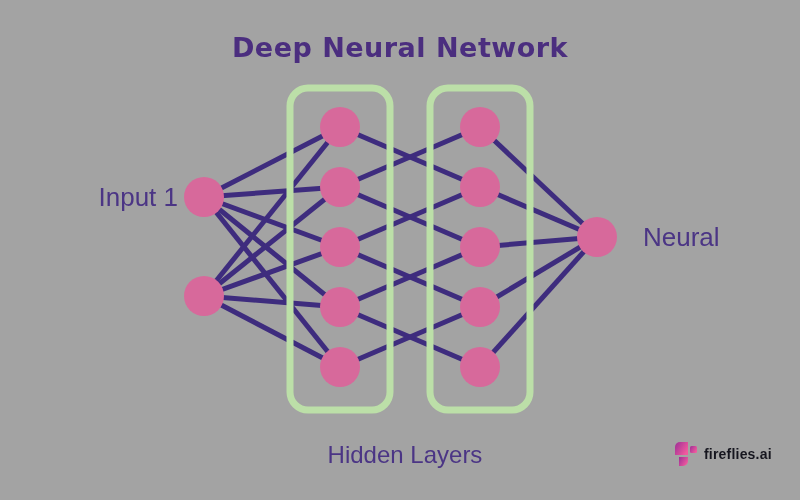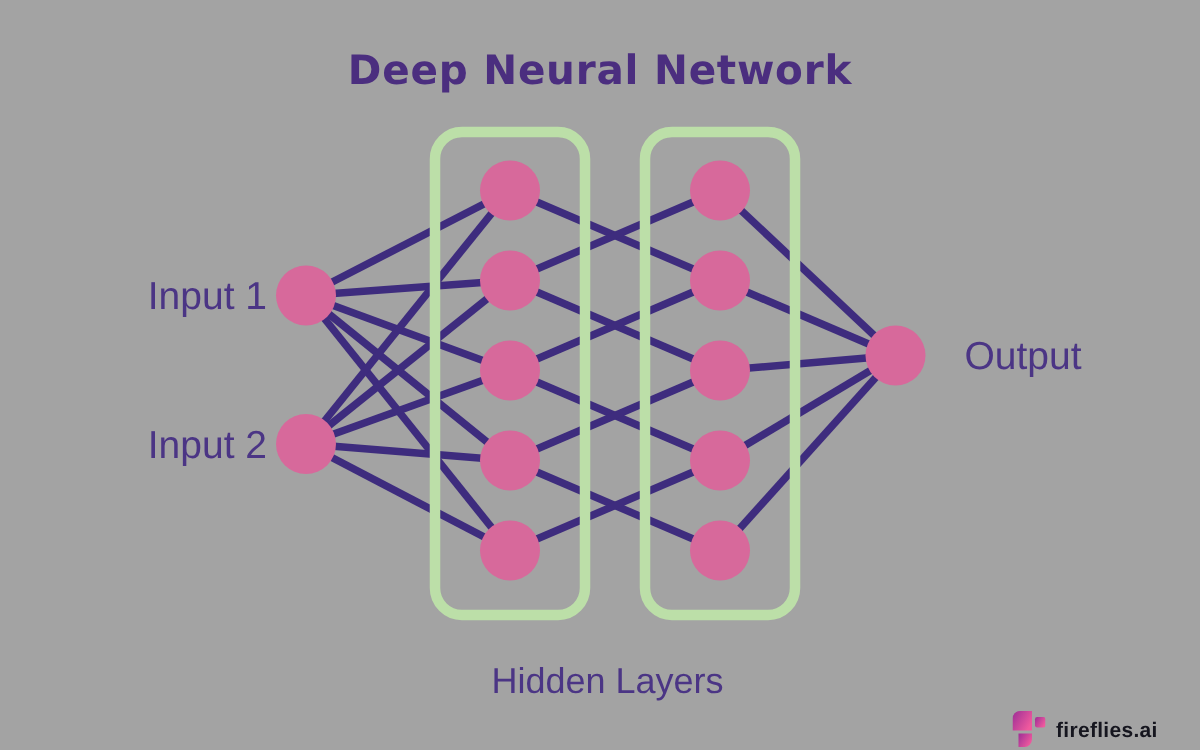--- a/index.html
+++ b/index.html
@@ -45,21 +45,20 @@
     font-size: 24px;
     line-height: 32px;
   }
   .logo {
     position: absolute;
     left: 675px;
     top: 442px;
     display: flex;
     align-items: center;
     gap: 7px;
-    margin-top: 32px;
   }
   .logo-text {
     font-size: 14px;
     font-weight: 700;
     letter-spacing: 0.2px;
   }
 </style>
 </head>
 <body>
 
@@ -103,23 +102,22 @@
       <circle cx="480" cy="247" r="20" fill="#d7699b"></circle>
       <circle cx="480" cy="307" r="20" fill="#d7699b"></circle>
       <circle cx="480" cy="367" r="20" fill="#d7699b"></circle>
       <circle cx="597" cy="237" r="20" fill="#d7699b"></circle>
     </svg>
 
   <h1 class="title" style="color: rgb(75, 46, 127);">Deep Neural Network</h1>
 
   <div class="label label-input1" style="color: rgb(75, 53, 133);">Input 1</div>
 
-  <div class="label label-input2" style="color: rgb(75, 53, 133);">Input 2</div>
 
-  <div class="label label-output" style="color: rgb(75, 53, 133);">Output</div>
+  <div class="label label-output" style="color: rgb(75, 53, 133);">Neural</div>
 
   <div class="caption" style="color: rgb(75, 53, 133);">Hidden Layers</div>
 
   <div class="logo">
     <svg width="22" height="24" viewBox="0 0 22 24" aria-hidden="true">
       <defs>
         <linearGradient id="ff-grad" x1="0" y1="0" x2="1" y2="0.6">
           <stop id="lg-stop1" offset="0" stop-color="#9c2f96"></stop>
           <stop id="lg-stop2" offset="1" stop-color="#f05a9e"></stop>
         </linearGradient>

